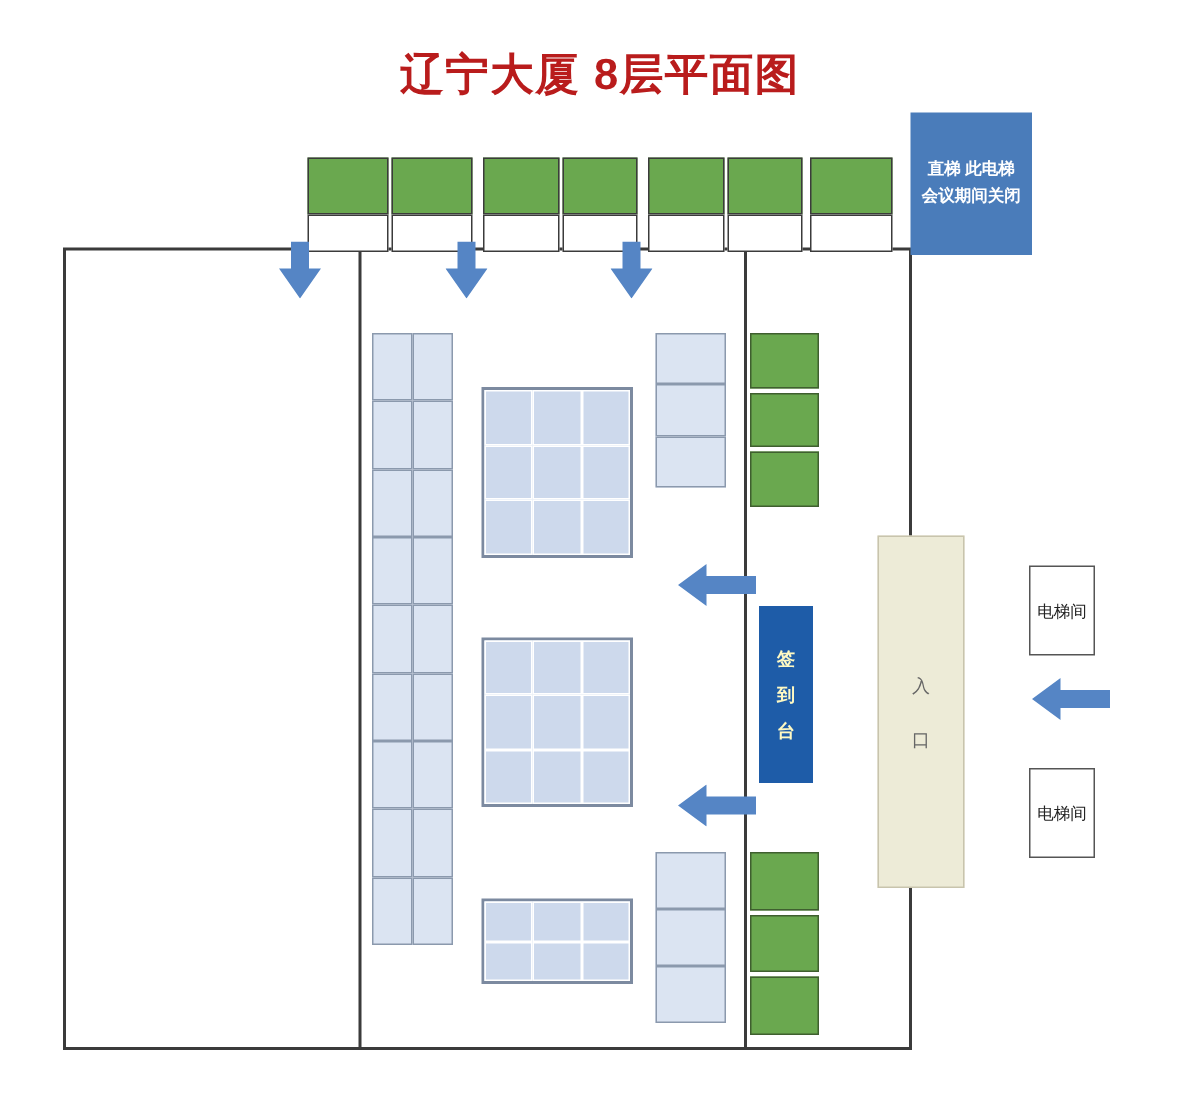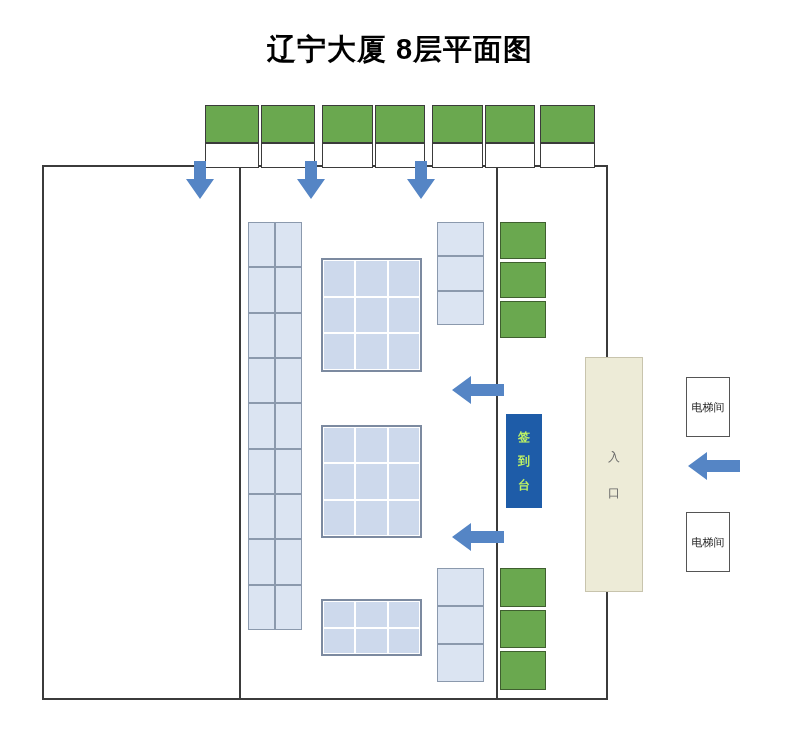--- a/index.html
+++ b/index.html
@@ -1,20 +1,20 @@
 <!DOCTYPE html>
 <html lang="zh"><head>
 <meta charset="utf-8">
 <style>
   html,body { margin:0; padding:0; background:#ffffff; }
   body { font-family: "Liberation Sans", "DejaVu Sans", sans-serif; }
   .canvas { position:relative; width:800px; height:733px; background:#ffffff; overflow:hidden; }
 
   .title { position:absolute; top:30px; left:0; width:100%; text-align:center;
-           font-size:29px; font-weight:bold; color:#000000; letter-spacing:1px; }
+           font-size:29px; font-weight:bold; color:#b91c1c; letter-spacing:1px; }
 
   
   .outline { position:absolute; left:42px; top:165px; width:566px; height:535px;
              border:2px solid #3b3b3b; box-sizing:border-box; z-index:1; }
   .wall-v { position:absolute; top:165px; width:2px; height:535px; background:#3b3b3b; z-index:1; }
   #wall-v1 { left:239px; } #wall-v2 { left:496px; }
 
   
   .strip { position:absolute; display:grid; gap:2px; z-index:2; box-sizing:border-box; }
   .strip.green-row { top:105px; height:38px; }
@@ -50,22 +50,22 @@
   #col-right-bot  { left:437px; top:568px; width:47px;  height:114px; grid-template-rows:repeat(3,1fr); }
   #col-green-top  { left:500px; top:222px; width:46px;  height:116px; grid-template-rows:repeat(3,1fr); }
   #col-green-bot  { left:500px; top:568px; width:46px;  height:122px; grid-template-rows:repeat(3,1fr); }
 
   
   .vtext { word-break:break-all; text-align:center; }
   .lecture-hall { position:absolute; left:45px; top:250px; width:43px; height:333px;
                   background:#1e5ca8; color:#ffffff; display:flex; align-items:center;
                   justify-content:center; z-index:2; }
   .lecture-hall .vtext { width:15px; font-size:14px; line-height:2.3; font-weight:bold; }
-  .signin-desk { position:absolute; left:506px; top:414px; width:36px; height:94px;
-                 background:#1e5ca8; color:#bef264; display:flex; align-items:center;
+  .signin-desk { position:absolute; left:506px; top:404px; width:36px; height:118px;
+                 background:#1e5ca8; color:#fef9c3; display:flex; align-items:center;
                  justify-content:center; z-index:3; }
   .signin-desk .vtext { width:13px; font-size:12px; line-height:2.0; font-weight:bold; }
   .entrance { position:absolute; left:585px; top:357px; width:58px; height:235px;
               background:#edebd7; border:1px solid #c8c4ad; color:#666666;
               display:flex; align-items:center; justify-content:center;
               box-sizing:border-box; z-index:3; }
   .entrance .vtext { width:14px; font-size:12px; line-height:3.0; }
   .elevator-room { position:absolute; left:686px; width:44px; height:60px;
                    background:#ffffff; border:1.5px solid #555555; color:#222222;
                    display:flex; align-items:center; justify-content:center;
@@ -113,20 +113,21 @@
       <div class="cell"></div>
     </div>
   <div class="strip white-row" id="ws3">
       <div class="cell"></div>
       <div class="cell"></div>
     </div>
   <div class="strip white-row" id="ws4">
       <div class="cell"></div>
     </div>
 
+  <div class="note-box">直梯 此电梯会议期间关闭</div>
 
   <div class="outline"></div>
   <div class="wall-v" id="wall-v1"></div>
   <div class="wall-v" id="wall-v2"></div>
 
 
   <div class="grid light" id="col-long">
       <div class="cell"></div>
       <div class="cell"></div>
       <div class="cell"></div>

